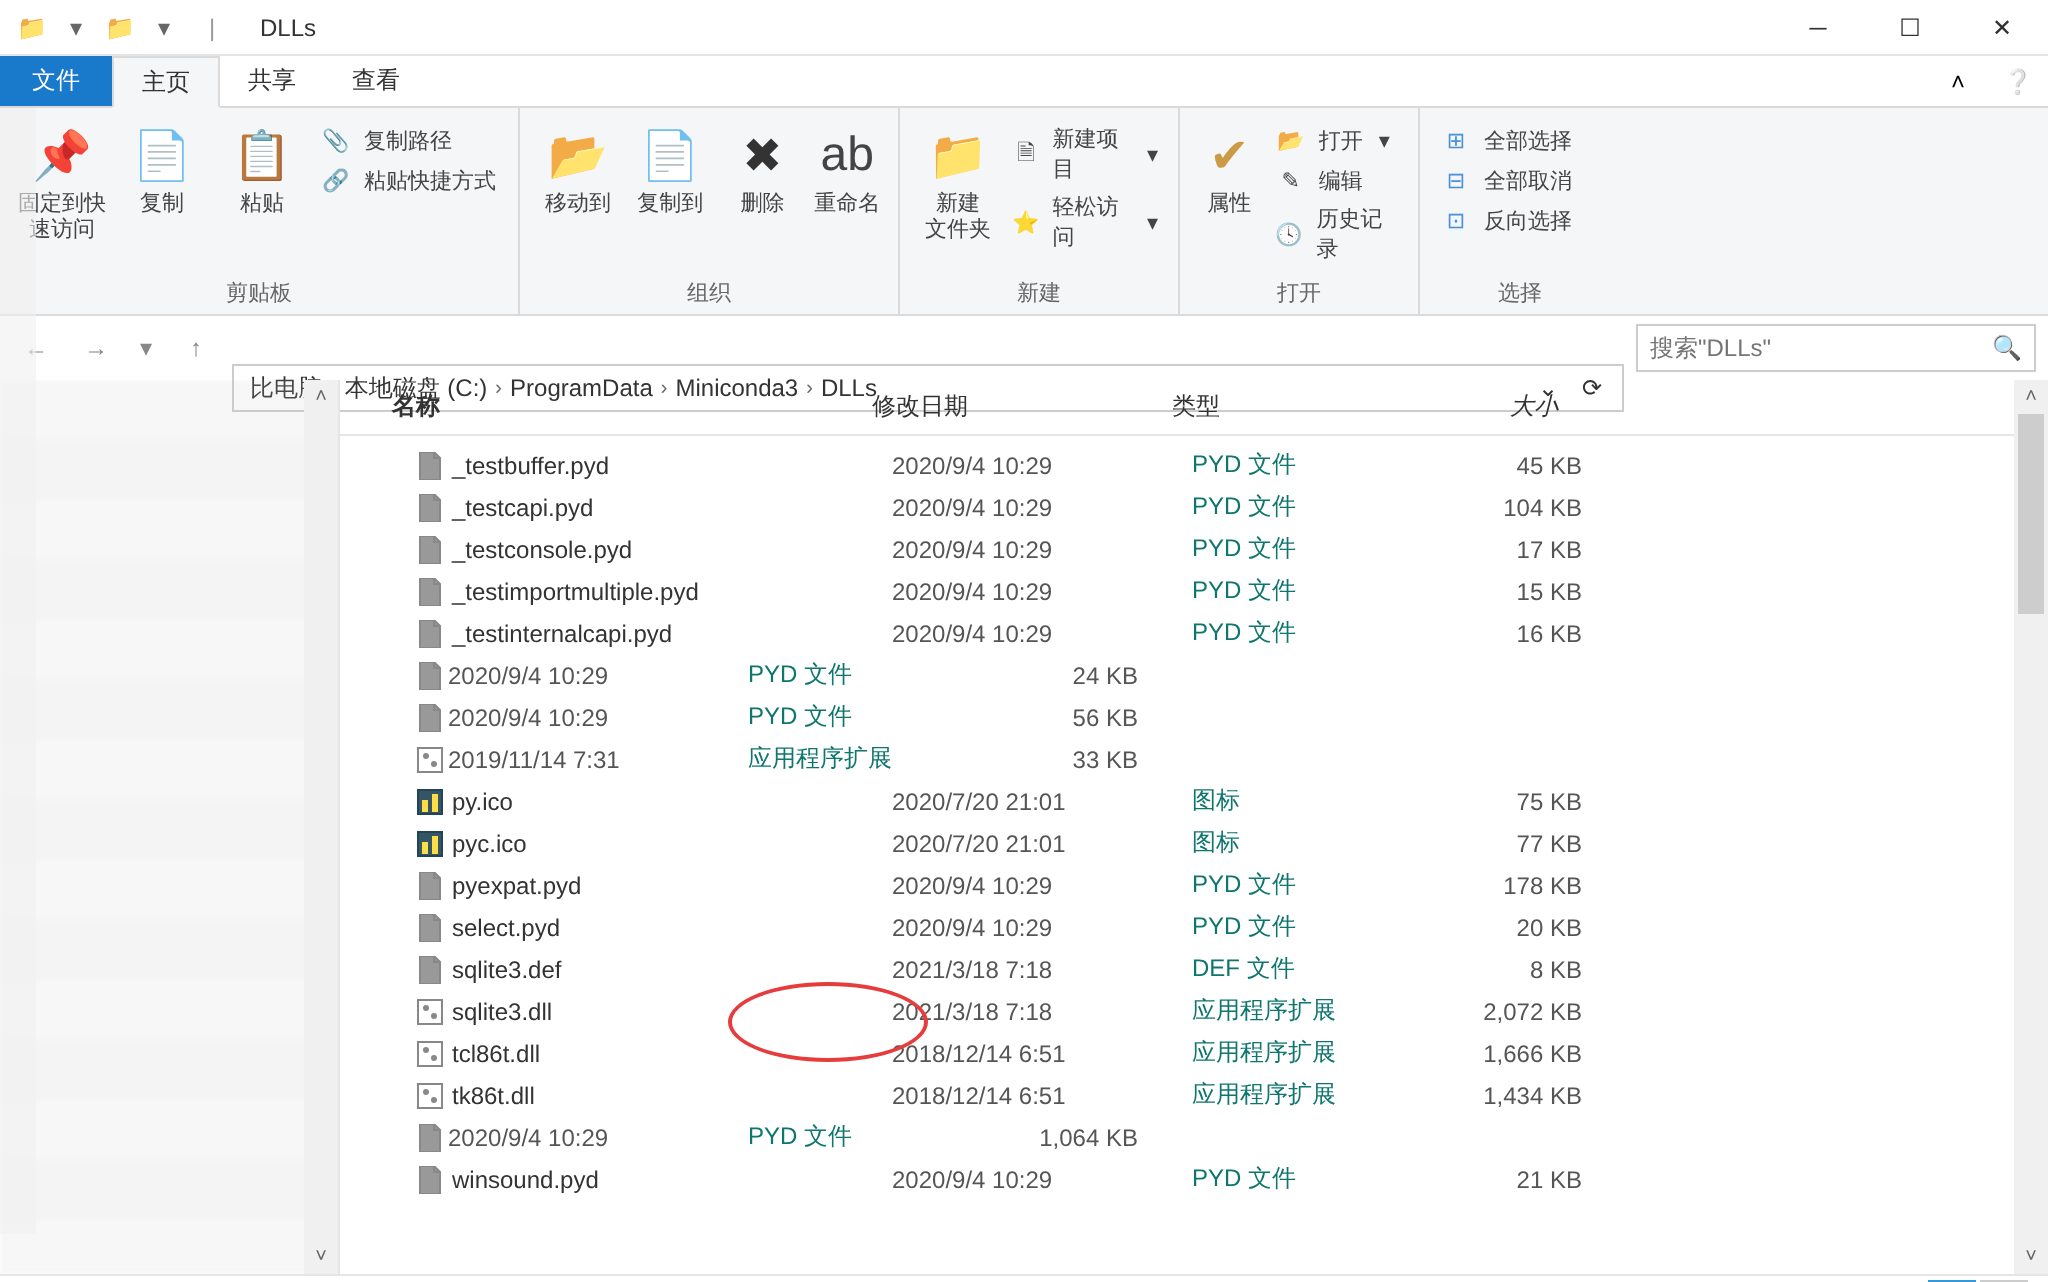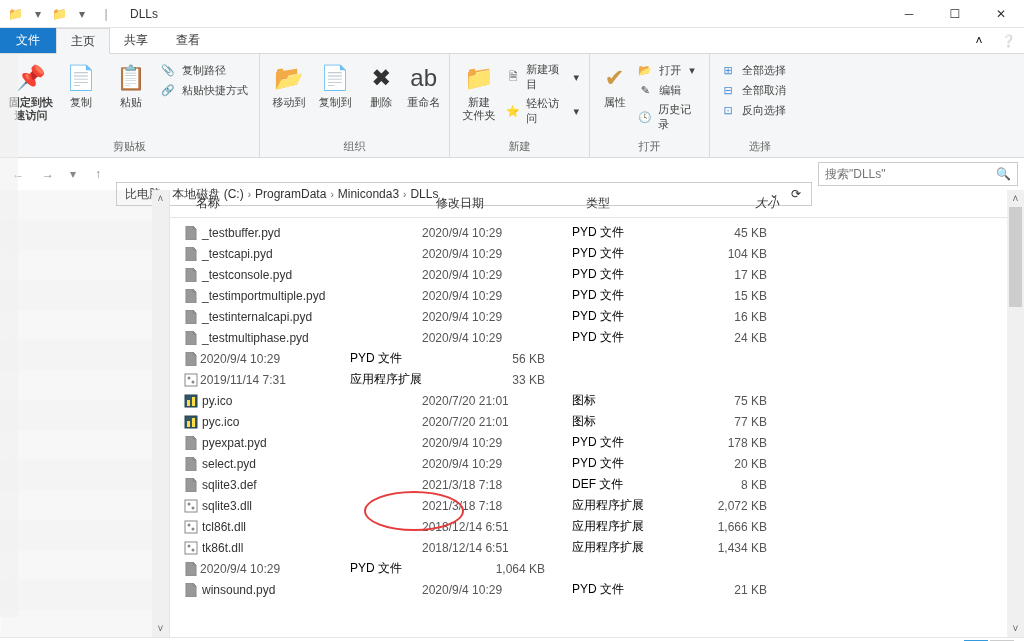--- a/index.html
+++ b/index.html
@@ -45,31 +45,31 @@
 .content { display: flex; height: 447px; position: relative; }
 .sidebar { width: 170px; border-right: 1px solid #e5e5e5; position: relative; overflow: hidden; }
 .sidebar .blur { position: absolute; inset: 0; background: repeating-linear-gradient(180deg, rgba(200,200,200,0.15) 0 30px, rgba(220,220,220,0.3) 30px 60px); filter: blur(1px); }
 .sidebar .side-scroll { position: absolute; right: 0; top: 0; bottom: 0; width: 17px; background: #f0f0f0; display: flex; flex-direction: column; }
 .side-scroll .arr { height: 17px; text-align: center; color: #666; font-size: 10px; line-height: 17px; }
 .side-scroll .track { flex: 1; }
 
 .files { flex: 1; display: flex; flex-direction: column; position: relative; }
 .file-header { height: 28px; display: flex; align-items: center; font-size: 12px; color: #333; border-bottom: 1px solid #e5e5e5; padding-left: 20px; }
 .file-header .col { padding: 0 6px; }
-.col-name { width: 240px; }
+.col-name { width: 240px; font-weight: bold; }
 .col-date { width: 150px; }
 .col-type { width: 115px; }
 .col-size { width: 90px; text-align: right; font-style: italic; }
 
-.file-list { flex: 1; overflow: hidden; padding-left: 12px; padding-top: 4px; position: relative; }
+.file-list { flex: 1; overflow: hidden; padding-left: 36px; padding-top: 4px; position: relative; }
 .file-row { height: 21px; display: flex; align-items: center; font-size: 12px; color: #333; }
 .file-row .ico { width: 18px; height: 16px; display: flex; align-items: center; justify-content: center; color: #666; }
 .fname { width: 222px; padding-left: 2px; }
 .fdate { width: 150px; color: #555; }
-.ftype { width: 115px; color: #000000; }
+.ftype { width: 115px; color: #0f766e; }
 .fsize { width: 90px; text-align: right; color: #555; padding-right: 10px; }
 
 .main-scroll { position: absolute; right: 0; top: 0; bottom: 0; width: 17px; background: #f0f0f0; display: flex; flex-direction: column; }
 .main-scroll .arr { height: 17px; text-align: center; color: #666; font-size: 10px; line-height: 17px; }
 .main-scroll .thumb { height: 100px; background: #cdcdcd; margin: 0 2px; }
 .main-scroll .track { flex: 1; }
 
 .status-bar { height: 24px; border-top: 1px solid #e5e5e5; display: flex; align-items: center; padding: 0 10px; font-size: 12px; color: #333; background: #fff; }
 .status-bar .sp { flex: 1; }
 .status-bar .view-toggle { display: flex; gap: 2px; }
@@ -110,21 +110,21 @@
   <div class="spacer"></div>
   <div class="chev">˄</div>
   <div class="help">❔</div>
 </div>
 
 <div class="ribbon">
   <div class="ribbon-group" style="width:260px;">
     <div class="ribbon-items">
       <div class="big-btn">
         <div class="ico">📌</div>
-        <div class="lbl" style="white-space:pre;font-weight:bold;">固定到快
+        <div class="lbl" style="white-space:pre;">固定到快
 速访问</div>
       </div>
       <div class="big-btn">
         <div class="ico">📄</div>
         <div class="lbl">复制</div>
       </div>
       <div class="big-btn">
         <div class="ico">📋</div>
         <div class="lbl">粘贴</div>
       </div>
@@ -337,21 +337,20 @@
           <span class="ftype">PYD 文件</span>
           <span class="fsize">16 KB</span>
         </div>
         <div class="file-row">
           <span class="ico">
             <svg class="file-svg" viewBox="0 0 14 14">
               <path class="doc-ico" d="M2 0h7l3 3v11H2z" fill="#fff" stroke="#888"></path>
               <path d="M9 0v3h3" fill="none" stroke="#888"></path>
             </svg>
           </span>
-          <span class="fname">_testmultiphase.pyd</span>
           <span class="fdate">2020/9/4 10:29</span>
           <span class="ftype">PYD 文件</span>
           <span class="fsize">24 KB</span>
         </div>
         <div class="file-row">
           <span class="ico">
             <svg class="file-svg" viewBox="0 0 14 14">
               <path class="doc-ico" d="M2 0h7l3 3v11H2z" fill="#fff" stroke="#888"></path>
               <path d="M9 0v3h3" fill="none" stroke="#888"></path>
             </svg>

